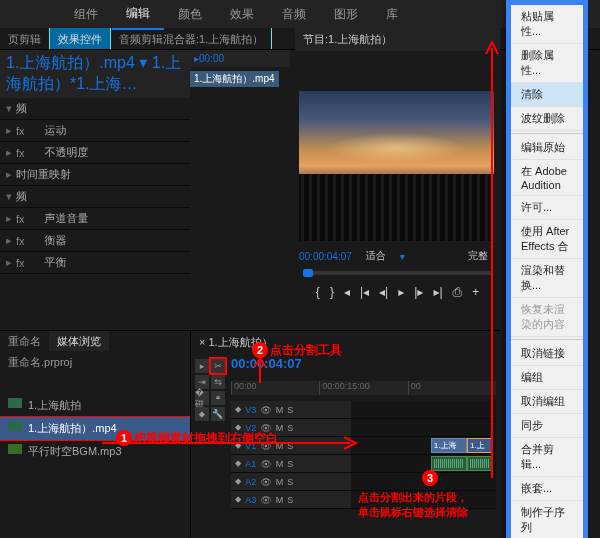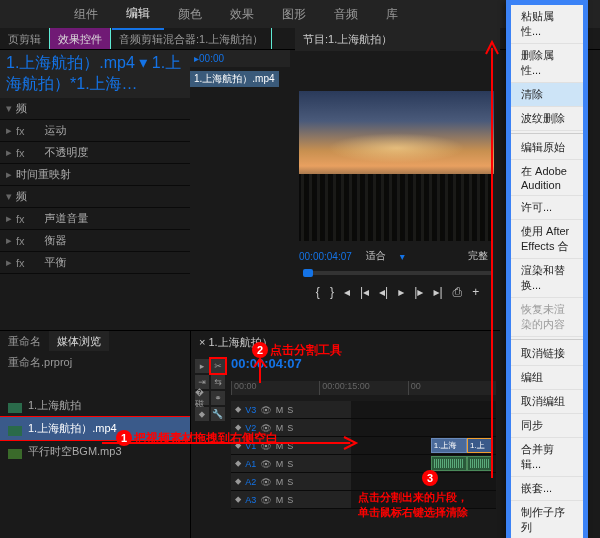--- a/index.html
+++ b/index.html
@@ -2,21 +2,21 @@
 <html><head>
 <meta charset="utf-8">
 <style>
 *{margin:0;padding:0;box-sizing:border-box;font-family:"Microsoft YaHei",sans-serif;user-select:none}
 body{background:#1a1a1a;color:#ccc;font-size:11px;width:600px;height:538px;overflow:hidden;position:relative}
 .topbar{display:flex;background:#232323;height:28px;align-items:center;padding-left:60px}
 .topbar .tab{padding:6px 14px;color:#999;font-size:12px}
 .topbar .tab.active{color:#e8e8e8;border-bottom:2px solid #1473e6}
 .panels-row{display:flex;height:22px;background:#1a1a1a;border-bottom:1px solid #000}
 .panel-tab{padding:4px 8px;color:#999;font-size:11px;border-right:1px solid #5eead4}
-.panel-tab.active{color:#ddd;background:#701a75}
+.panel-tab.active{color:#ddd;background:#0369a1}
 .left-col{position:absolute;left:0;top:50px;width:190px}
 .source-header{background:#232323;padding:3px 6px;color:#1473e6;font-size:16px}
 .prop-list{background:#1a1a1a}
 .prop-row{display:flex;align-items:center;padding:3px 6px;border-bottom:1px solid #0a0a0a;font-size:11px;color:#aaa}
 .prop-row .arrow{width:10px;color:#666}
 .prop-row .fx{color:#888;margin-right:20px}
 .mid-col{position:absolute;left:190px;top:50px;width:100px}
 .mid-header{background:#232323;padding:3px 4px;color:#1473e6;font-size:10px;display:flex;align-items:center}
 .mid-label{background:#3a5a7a;color:#fff;padding:1px 4px;font-size:10px;margin-top:4px;display:inline-block}
 .preview-col{position:absolute;left:295px;top:28px;width:205px}
@@ -34,21 +34,21 @@
 .context-menu .mi{padding:4px 10px;color:#222;font-size:11px;border-bottom:1px solid #e0e0e0;cursor:pointer}
 .context-menu .mi.hl{background:#cde4f7}
 .context-menu .mi.dis{color:#999}
 .context-menu .sep{height:1px;background:#ccc;margin:2px 0}
 .bottom-area{position:absolute;left:0;top:330px;right:100px;bottom:0;background:#1a1a1a;border-top:1px solid #000}
 .bottom-left{position:absolute;left:0;top:0;width:190px;bottom:0}
 .bottom-tabs{display:flex;background:#1a1a1a;height:20px}
 .bottom-tabs .bt{padding:3px 8px;color:#999;font-size:11px}
 .bottom-tabs .bt.active{color:#ddd;background:#232323}
 .proj-name{padding:4px 8px;color:#999;font-size:11px}
-.bin-row{display:flex;align-items:flex-end;padding:4px 8px;gap:6px;color:#aaa;font-size:11px}
+.bin-row{display:flex;align-items:flex-start;padding:4px 8px;gap:6px;color:#aaa;font-size:11px}
 .bin-row.sel{background:#3a5a8a;color:#fff;outline:1px solid #f00}
 .bin-ico{width:14px;height:10px;background:#2a6a4a;display:inline-block}
 .bin-ico.audio{background:#3a6a2a}
 .timeline{position:absolute;left:190px;top:0;right:0;bottom:0;background:#1a1a1a;border-left:1px solid #000}
 .tl-header{padding:4px 8px;color:#ccc;font-size:11px}
 .tl-time{padding:2px 40px;color:#1473e6;font-size:13px;font-weight:bold}
 .tl-tools{position:absolute;left:4px;top:28px;width:32px;display:flex;flex-wrap:wrap;gap:2px}
 .tl-tool{width:14px;height:14px;background:#333;color:#999;font-size:9px;display:flex;align-items:center;justify-content:center;cursor:pointer}
 .tl-tool.razor{outline:2px solid #f00}
 .tl-ruler{position:absolute;left:40px;top:50px;right:4px;height:14px;background:#232323;color:#666;font-size:9px;display:flex}
@@ -67,22 +67,22 @@
 .red-arrow{position:absolute;z-index:49;pointer-events:none}
 </style>
 </head>
 <body>
 
 <div class="topbar">
     <div class="tab">组件</div>
     <div class="tab active">编辑</div>
     <div class="tab">颜色</div>
     <div class="tab">效果</div>
+    <div class="tab">音频</div>
     <div class="tab">图形</div>
-    <div class="tab">音频</div>
     <div class="tab">库</div>
   </div>
 
 <div class="panels-row">
   <div class="panel-tab">页剪辑</div>
   <div class="panel-tab active">效果控件</div>
   <div class="panel-tab">音频剪辑混合器:1.上海航拍）</div>
 </div>
 
 <div class="left-col">

